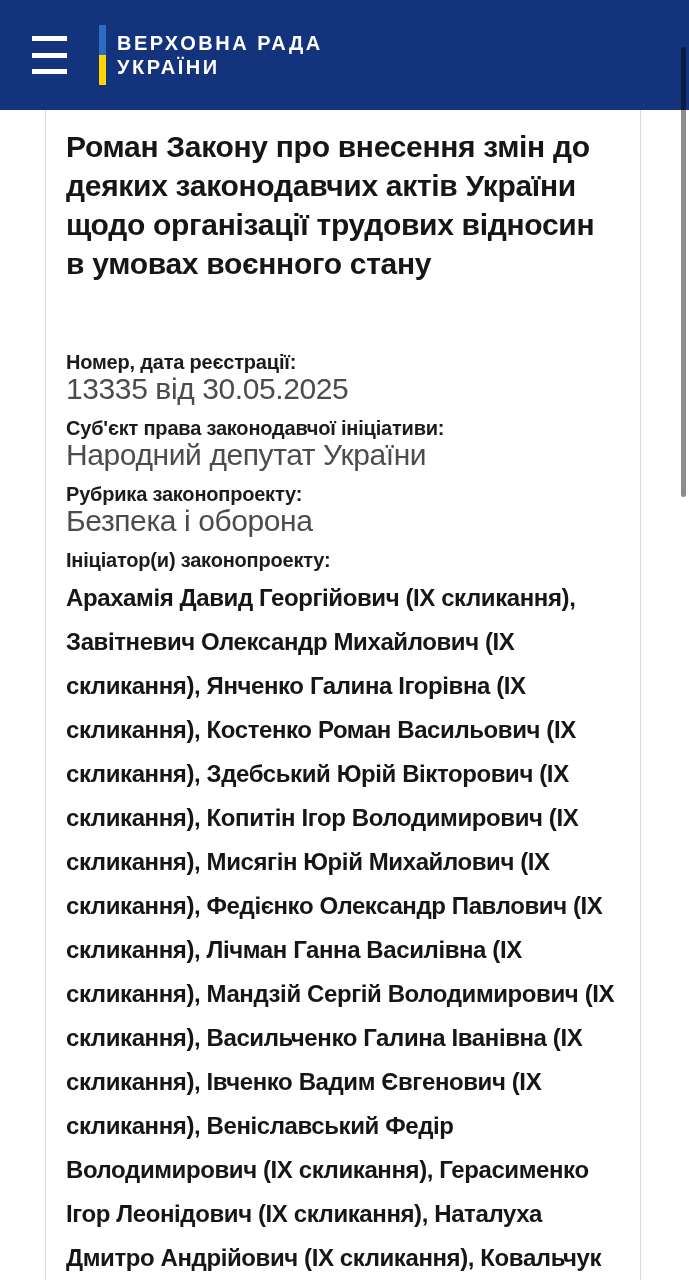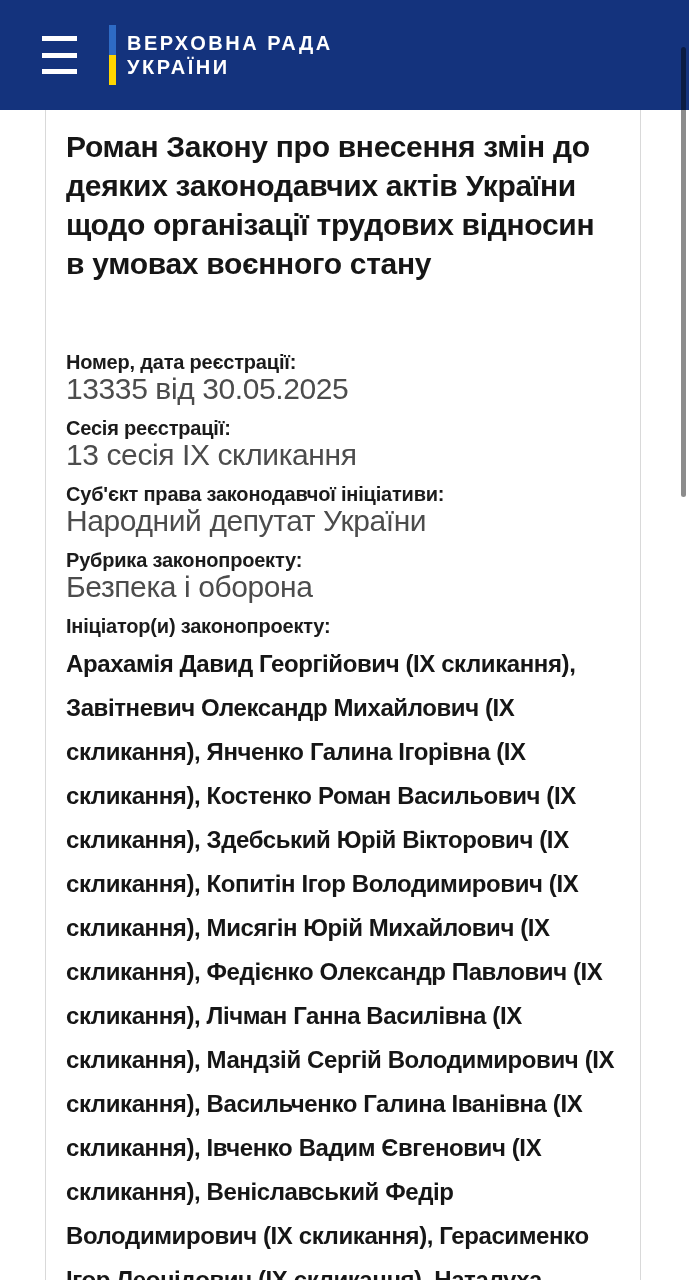--- a/index.html
+++ b/index.html
@@ -14,21 +14,21 @@
   html,body{margin:0;padding:0;}
   body{
     width:689px;height:1280px;overflow:hidden;position:relative;
     background:#ffffff;
     font-family:"Liberation Sans", sans-serif;
   }
   
   .topbar{
     height:110px;background:var(--header-bg);
     display:flex;align-items:center;
-    padding-left:42px;
+    padding-left:32px;
   }
   .hamburger{
     background:none;border:none;padding:0;cursor:pointer;
     width:35px;height:38px;
     display:flex;flex-direction:column;justify-content:space-between;
   }
   .hamburger .bar{display:block;width:35px;height:5px;background:#ffffff;}
   .brand{
     display:flex;align-items:center;margin-left:32px;text-decoration:none;cursor:pointer;
   }
@@ -96,24 +96,20 @@
 </header>
 
 <main class="card">
   <h1 class="title">Роман Закону про внесення змін до деяких законодавчих актів України щодо організації трудових відносин в умовах воєнного стану</h1>
 
   <section class="group">
     <h2 class="label">Номер, дата реєстрації:</h2>
     <p class="value">13335 від 30.05.2025</p>
   </section>
 
-  <section class="group">
-    <h2 class="label">Сесія реєстрації:</h2>
-    <p class="value">13 сесія IX скликання</p>
-  </section>
 
   <section class="group">
     <h2 class="label">Суб'єкт права законодавчої ініціативи:</h2>
     <p class="value">Народний депутат України</p>
   </section>
 
   <section class="group">
     <h2 class="label">Рубрика законопроекту:</h2>
     <p class="value">Безпека і оборона</p>
   </section>

